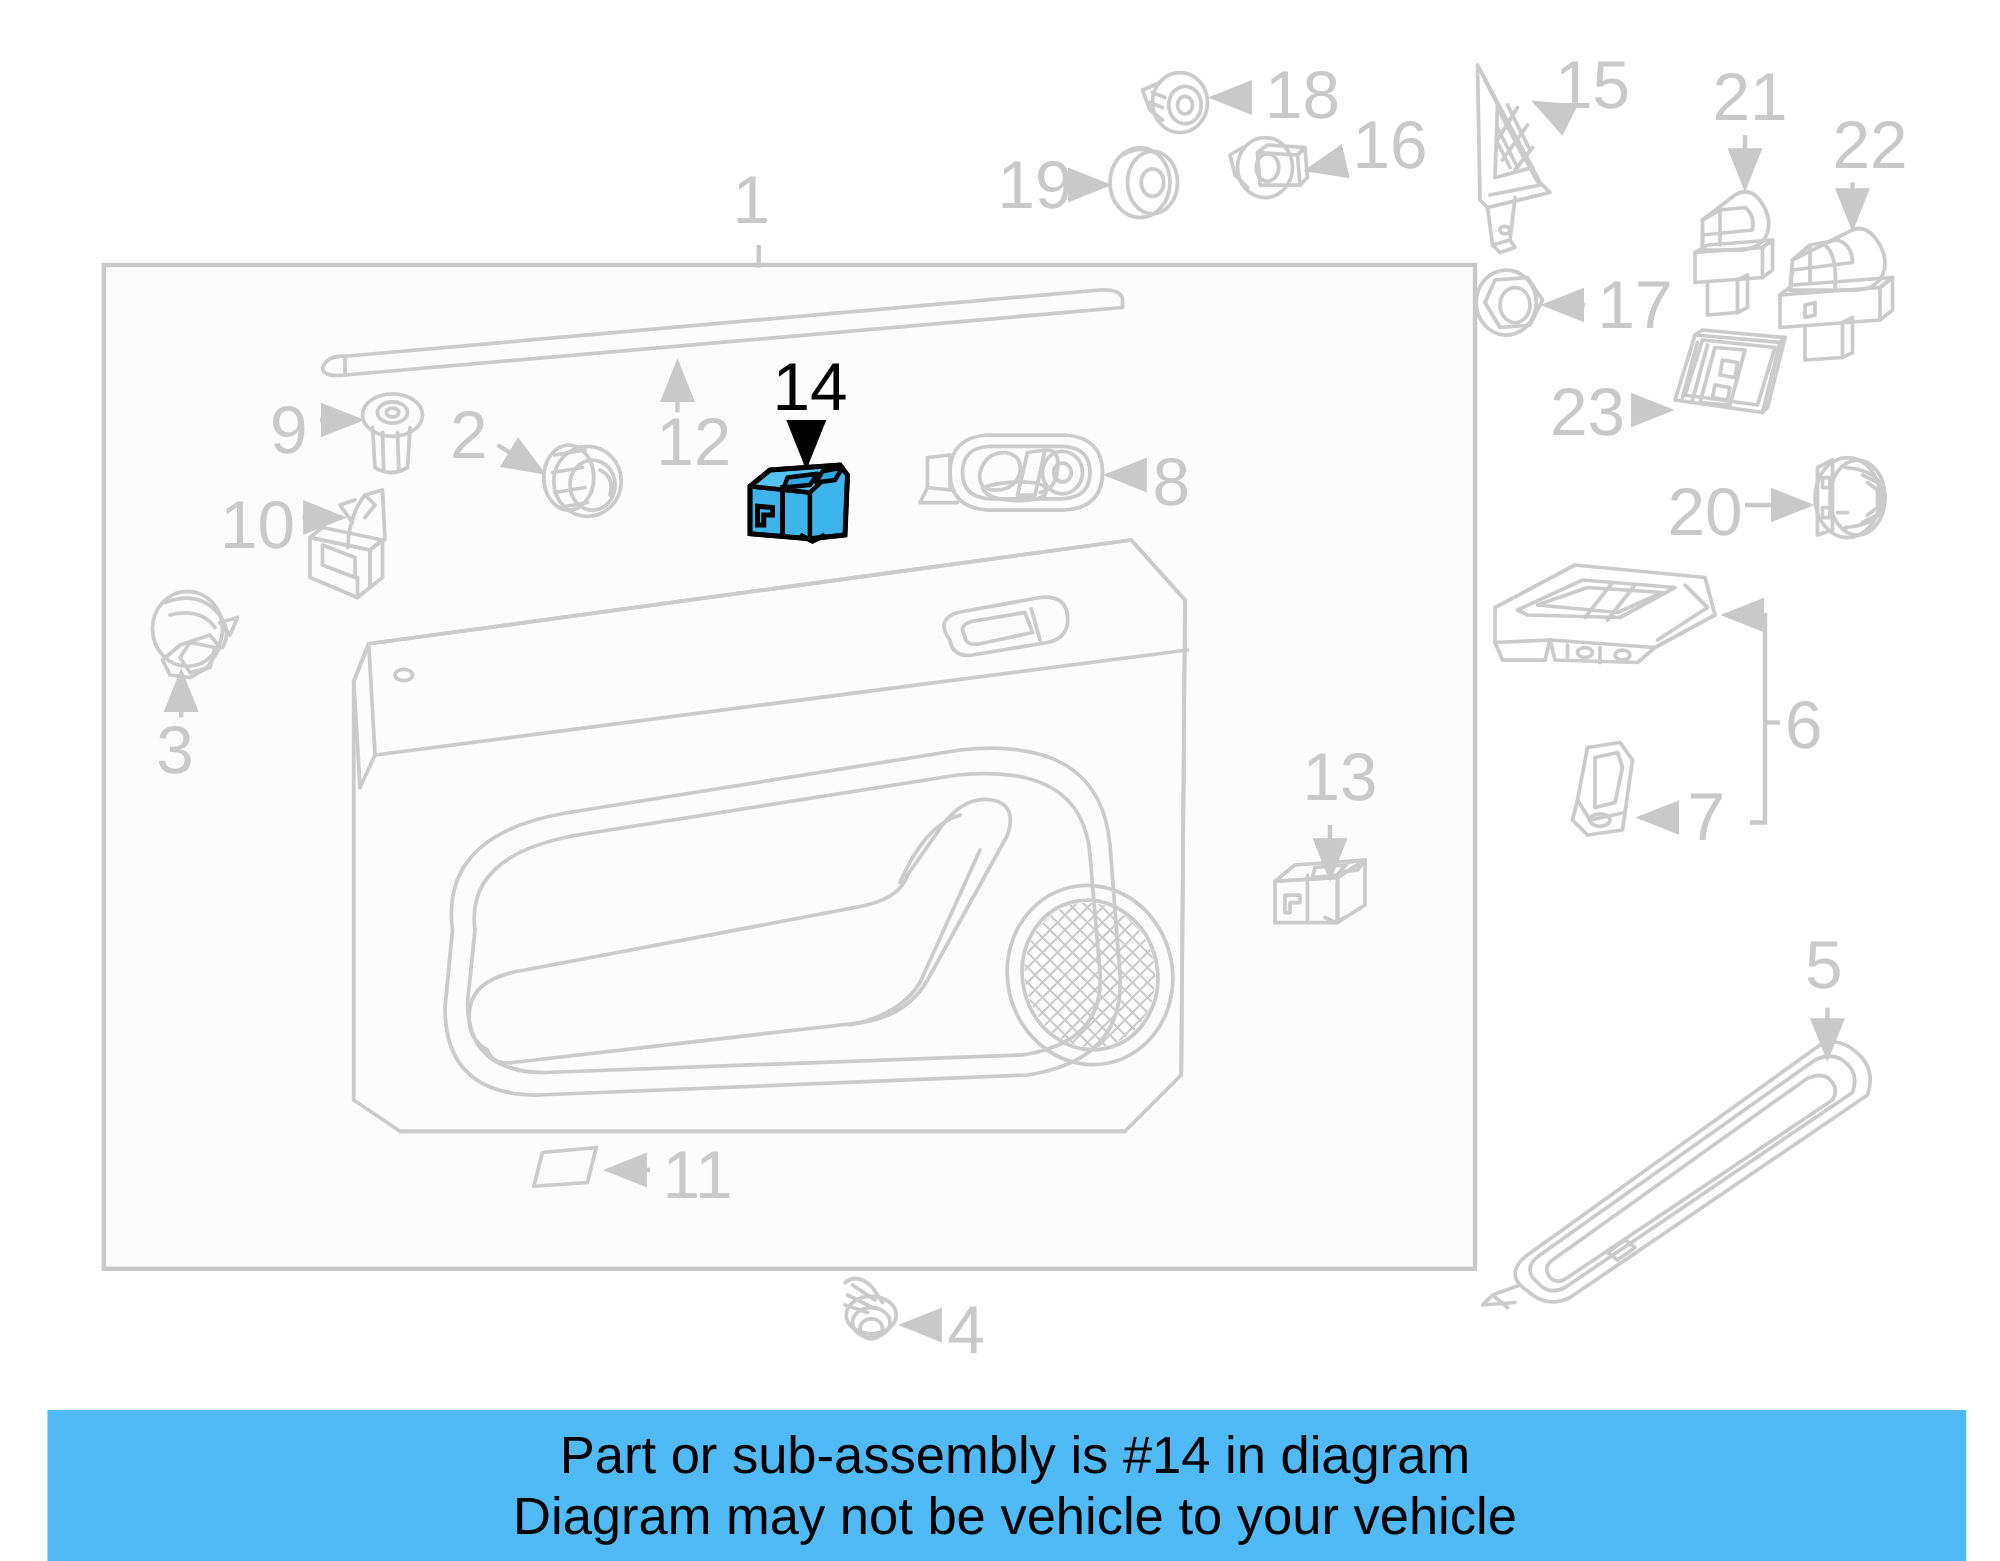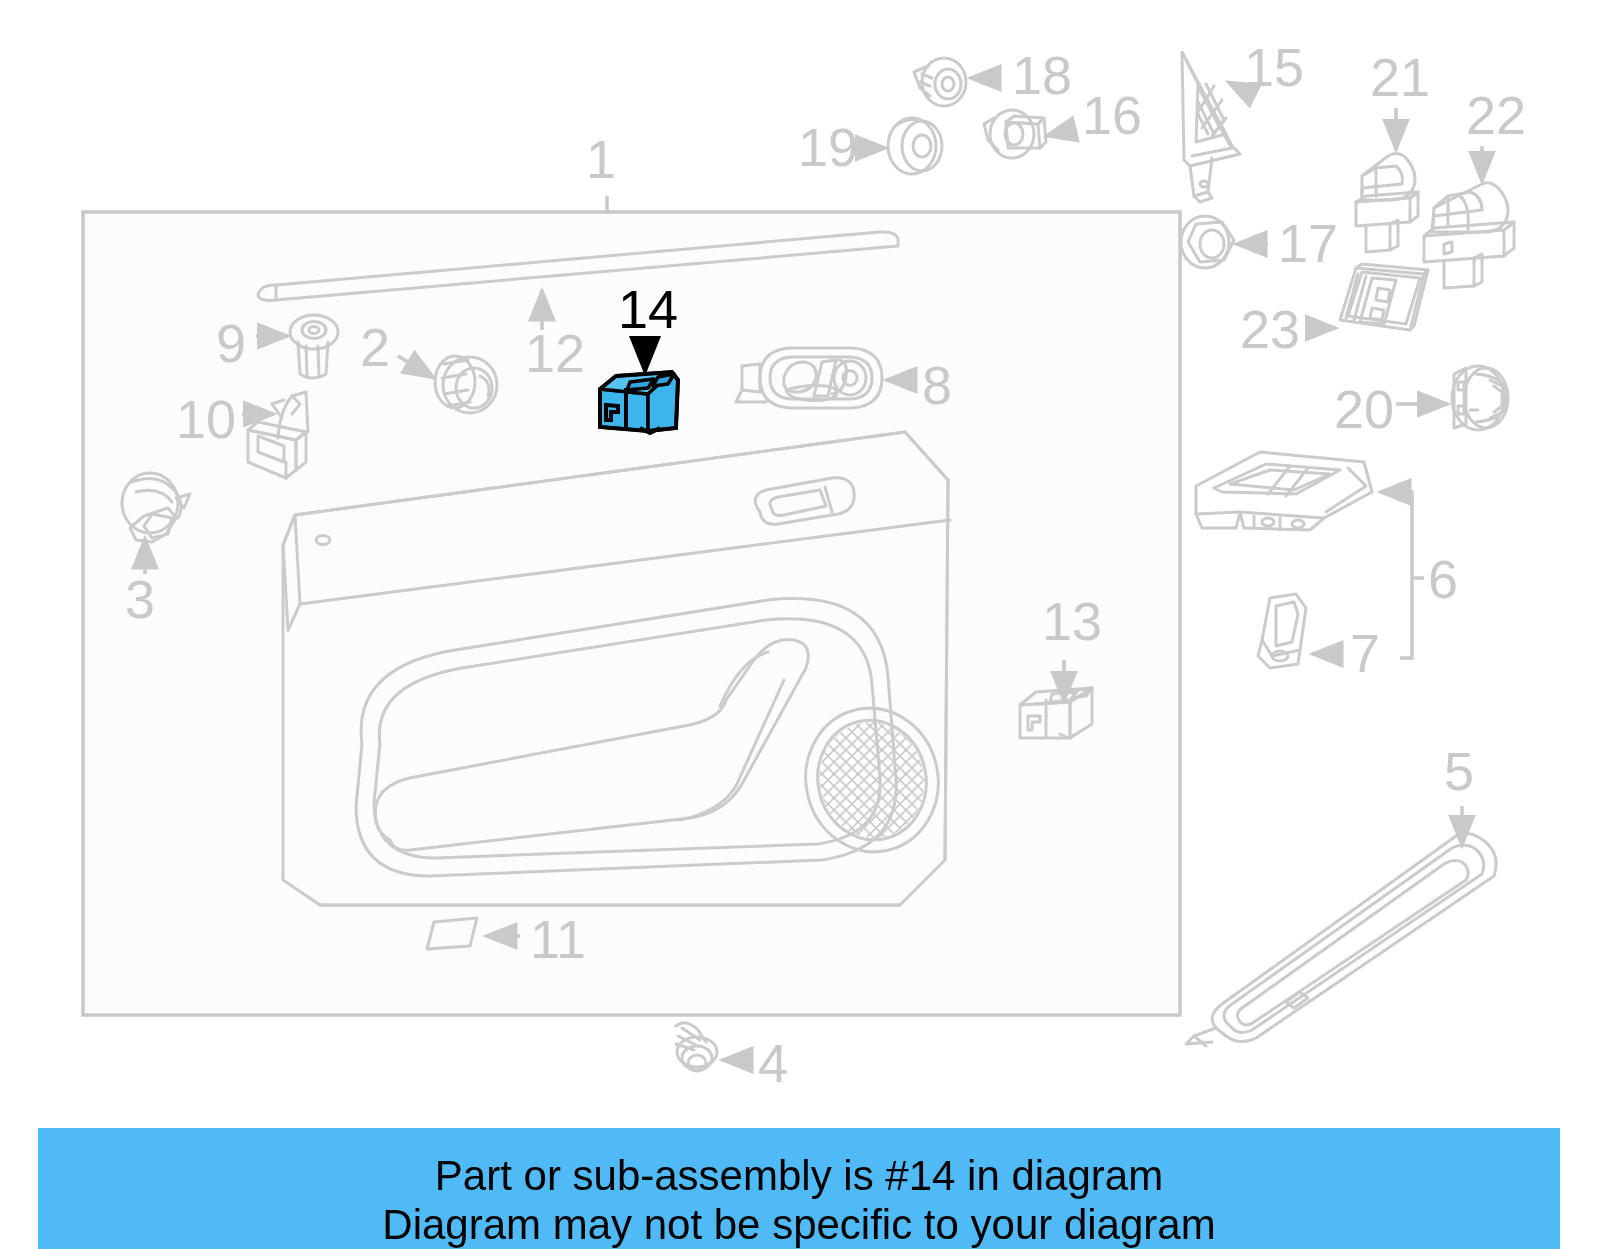--- a/index.html
+++ b/index.html
@@ -71,21 +71,22 @@
   #banner {
     position: absolute;
     left: 38px;
     top: 1128px;
     width: 1522px;
     height: 121px;
     background: #4fbaf5;
     display: flex;
     flex-direction: column;
     align-items: center;
-    justify-content: flex-end;
+    justify-content: center;
+    padding-left: 13px;
   }
   #banner .banner-line {
     color: #000000;
     font-family: "Liberation Sans", sans-serif;
     font-size: 42px;
     line-height: 1.15;
     white-space: nowrap;
     text-align: center;
   }
 </style>
@@ -457,14 +458,14 @@
     <g>
       <text class="callout-num-hl" x="618" y="328">14</text>
       <line class="ln-hl" x1="645" y1="345" x2="645" y2="372" marker-end="url(#ahb)"></line>
     </g>
 
   </svg>
 </div>
 
 <div id="banner">
   <div class="banner-line">Part or sub-assembly is #14 in diagram</div>
-  <div class="banner-line">Diagram may not be specific to your diagram</div>
+  <div class="banner-line">Diagram may not be vehicle to your vehicle</div>
 </div>
 
 </body></html>

